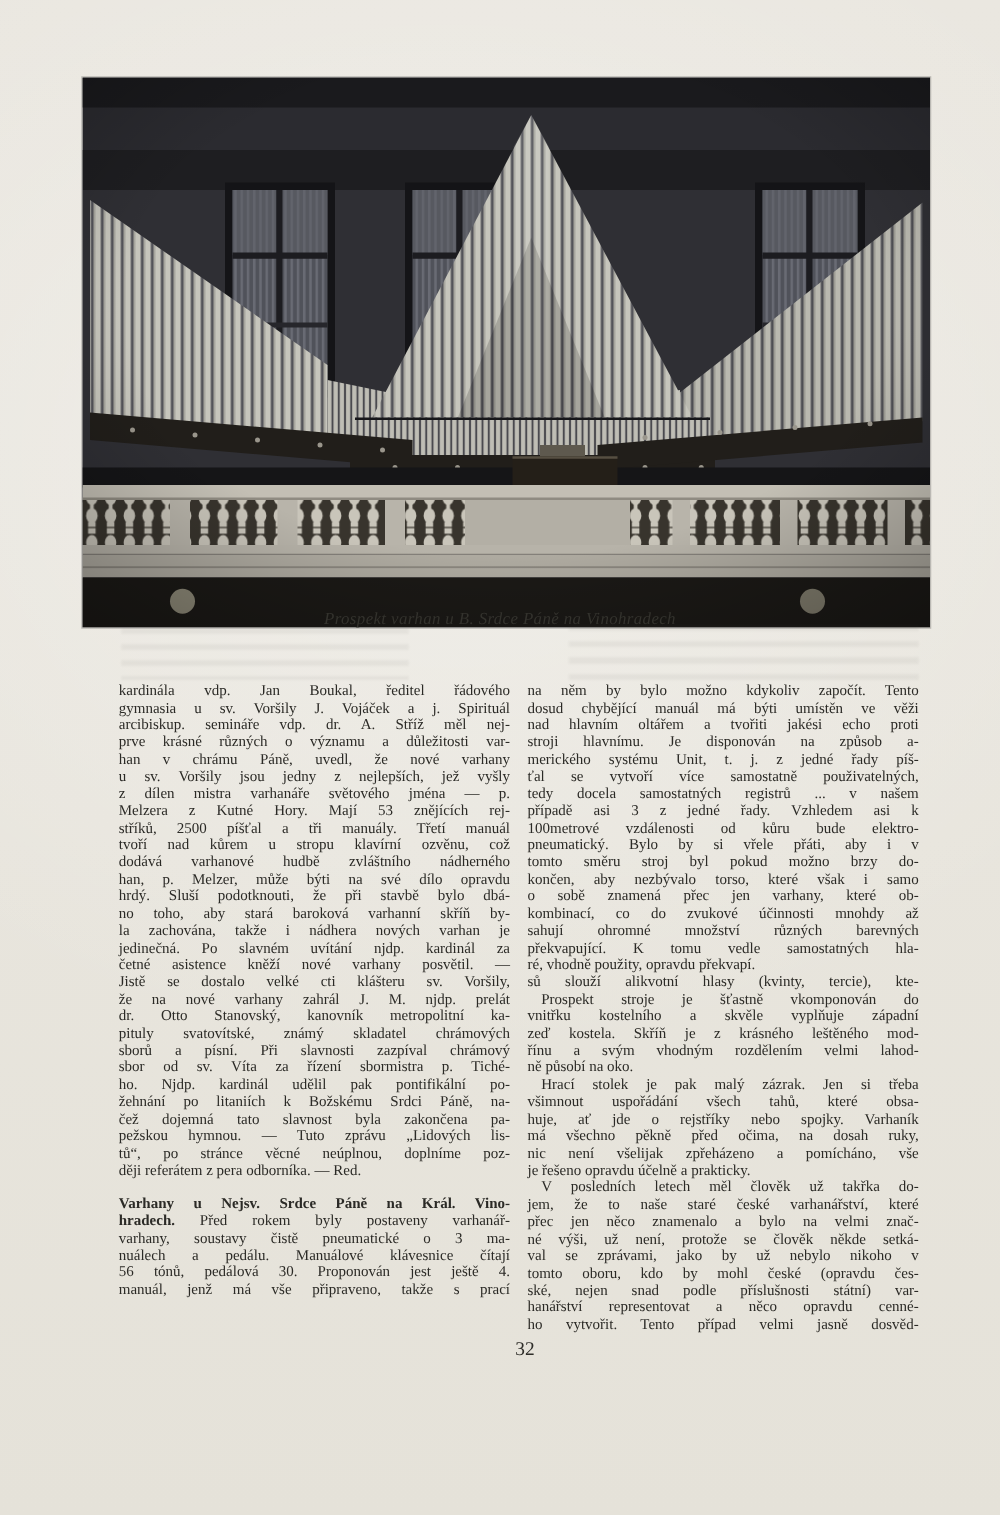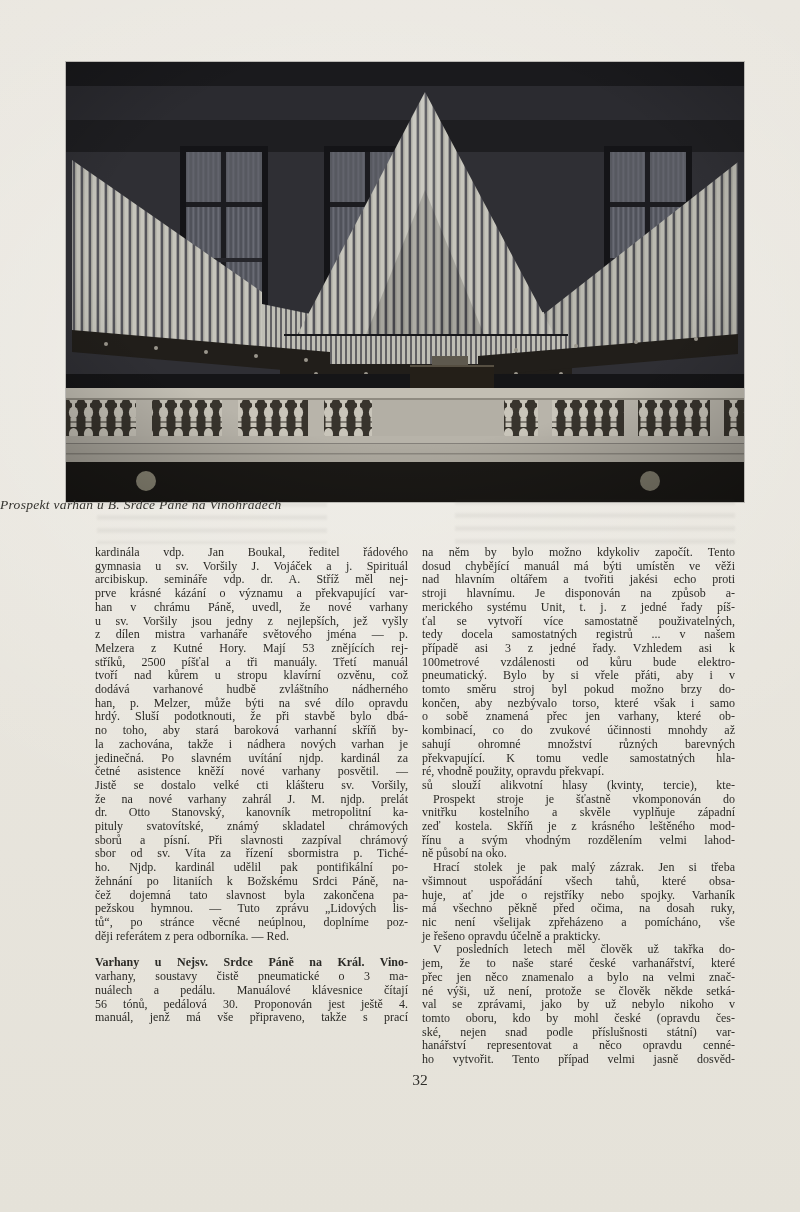--- a/index.html
+++ b/index.html
@@ -7,21 +7,21 @@
     position:relative;width:800px;height:1212px;overflow:hidden;
     background:
       radial-gradient(ellipse 900px 700px at 45% 30%, rgba(255,255,255,0.35), rgba(0,0,0,0) 70%),
       linear-gradient(180deg,#eae7e0 0%, #e8e5dd 55%, #e5e2d9 100%);
     font-family:"Liberation Serif", serif;
     color:#2b2a26;
   }
   .photo{position:absolute;left:66px;top:62px;width:678px;height:440px;box-shadow:0 0 0 1px rgba(40,40,40,0.25);}
   .photo svg{display:block;}
   .caption{
-    position:absolute;left:0;top:497px;width:800px;text-align:left;
+    position:absolute;left:0;top:487px;width:800px;text-align:center;
     font-style:italic;font-size:13.5px;letter-spacing:0.3px;color:#33322d;
   }
   .ghost{position:absolute;opacity:0.06;filter:blur(1px);
     background:repeating-linear-gradient(180deg,#55534d 0 5px, transparent 5px 13px);}
   .cols{position:absolute;left:95px;top:546px;width:640px;display:flex;gap:14px;}
   .col{width:313px;font-size:12px;line-height:13.7px;}
   .line{text-align:justify;text-align-last:justify;}
   .line.end{text-align-last:left;}
   .line.ind{text-indent:11px;}
   .line.gap{margin-top:13px;}
@@ -172,21 +172,21 @@
   <div class="ghost" style="left:97px;top:502px;width:230px;height:42px;"></div>
   <div class="ghost" style="left:455px;top:500px;width:280px;height:46px;"></div>
 
   <div class="caption">Prospekt varhan u B. Srdce Páně na Vinohradech</div>
 
   <div class="cols">
     <div class="col">
         <div class="line">kardinála vdp. Jan Boukal, ředitel řádového</div>
         <div class="line">gymnasia u sv. Voršily J. Vojáček a j. Spirituál</div>
         <div class="line">arcibiskup. semináře vdp. dr. A. Stříž měl nej-</div>
-        <div class="line">prve krásné kázání o významu a překvapující var-</div>
+        <div class="line">prve krásné různých o významu a důležitosti var-</div>
         <div class="line">han v chrámu Páně, uvedl, že nové varhany</div>
         <div class="line">u sv. Voršily jsou jedny z nejlepších, jež vyšly</div>
         <div class="line">z dílen mistra varhanáře světového jména — p.</div>
         <div class="line">Melzera z Kutné Hory. Mají 53 znějících rej-</div>
         <div class="line">stříků, 2500 píšťal a tři manuály. Třetí manuál</div>
         <div class="line">tvoří nad kůrem u stropu klavírní ozvěnu, což</div>
         <div class="line">dodává varhanové hudbě zvláštního nádherného</div>
         <div class="line">han, p. Melzer, může býti na své dílo opravdu</div>
         <div class="line">hrdý. Sluší podotknouti, že při stavbě bylo dbá-</div>
         <div class="line">no toho, aby stará baroková varhanní skříň by-</div>
@@ -199,20 +199,21 @@
         <div class="line">pituly svatovítské, známý skladatel chrámových</div>
         <div class="line">sborů a písní. Při slavnosti zazpíval chrámový</div>
         <div class="line">sbor od sv. Víta za řízení sbormistra p. Tiché-</div>
         <div class="line">ho. Njdp. kardinál udělil pak pontifikální po-</div>
         <div class="line">žehnání po litaniích k Božskému Srdci Páně, na-</div>
         <div class="line">čež dojemná tato slavnost byla zakončena pa-</div>
         <div class="line">pežskou hymnou. — Tuto zprávu „Lidových lis-</div>
         <div class="line">tů“, po stránce věcné neúplnou, doplníme poz-</div>
         <div class="line end">ději referátem z pera odborníka. — Red.</div>
         <div class="line gap"><b>Varhany u Nejsv. Srdce Páně na Král. Vino-</b></div>
+        <div class="line"><b>hradech.</b> Před rokem byly postaveny varhanář-</div>
         <div class="line">varhany, soustavy čistě pneumatické o 3 ma-</div>
         <div class="line">nuálech a pedálu. Manuálové klávesnice čítají</div>
         <div class="line">56 tónů, pedálová 30. Proponován jest ještě 4.</div>
         <div class="line">manuál, jenž má vše připraveno, takže s prací</div>
       </div>
     <div class="col">
         <div class="line">na něm by bylo možno kdykoliv započít. Tento</div>
         <div class="line">dosud chybějící manuál má býti umístěn ve věži</div>
         <div class="line">nad hlavním oltářem a tvořiti jakési echo proti</div>
         <div class="line">stroji hlavnímu. Je disponován na způsob a-</div>

